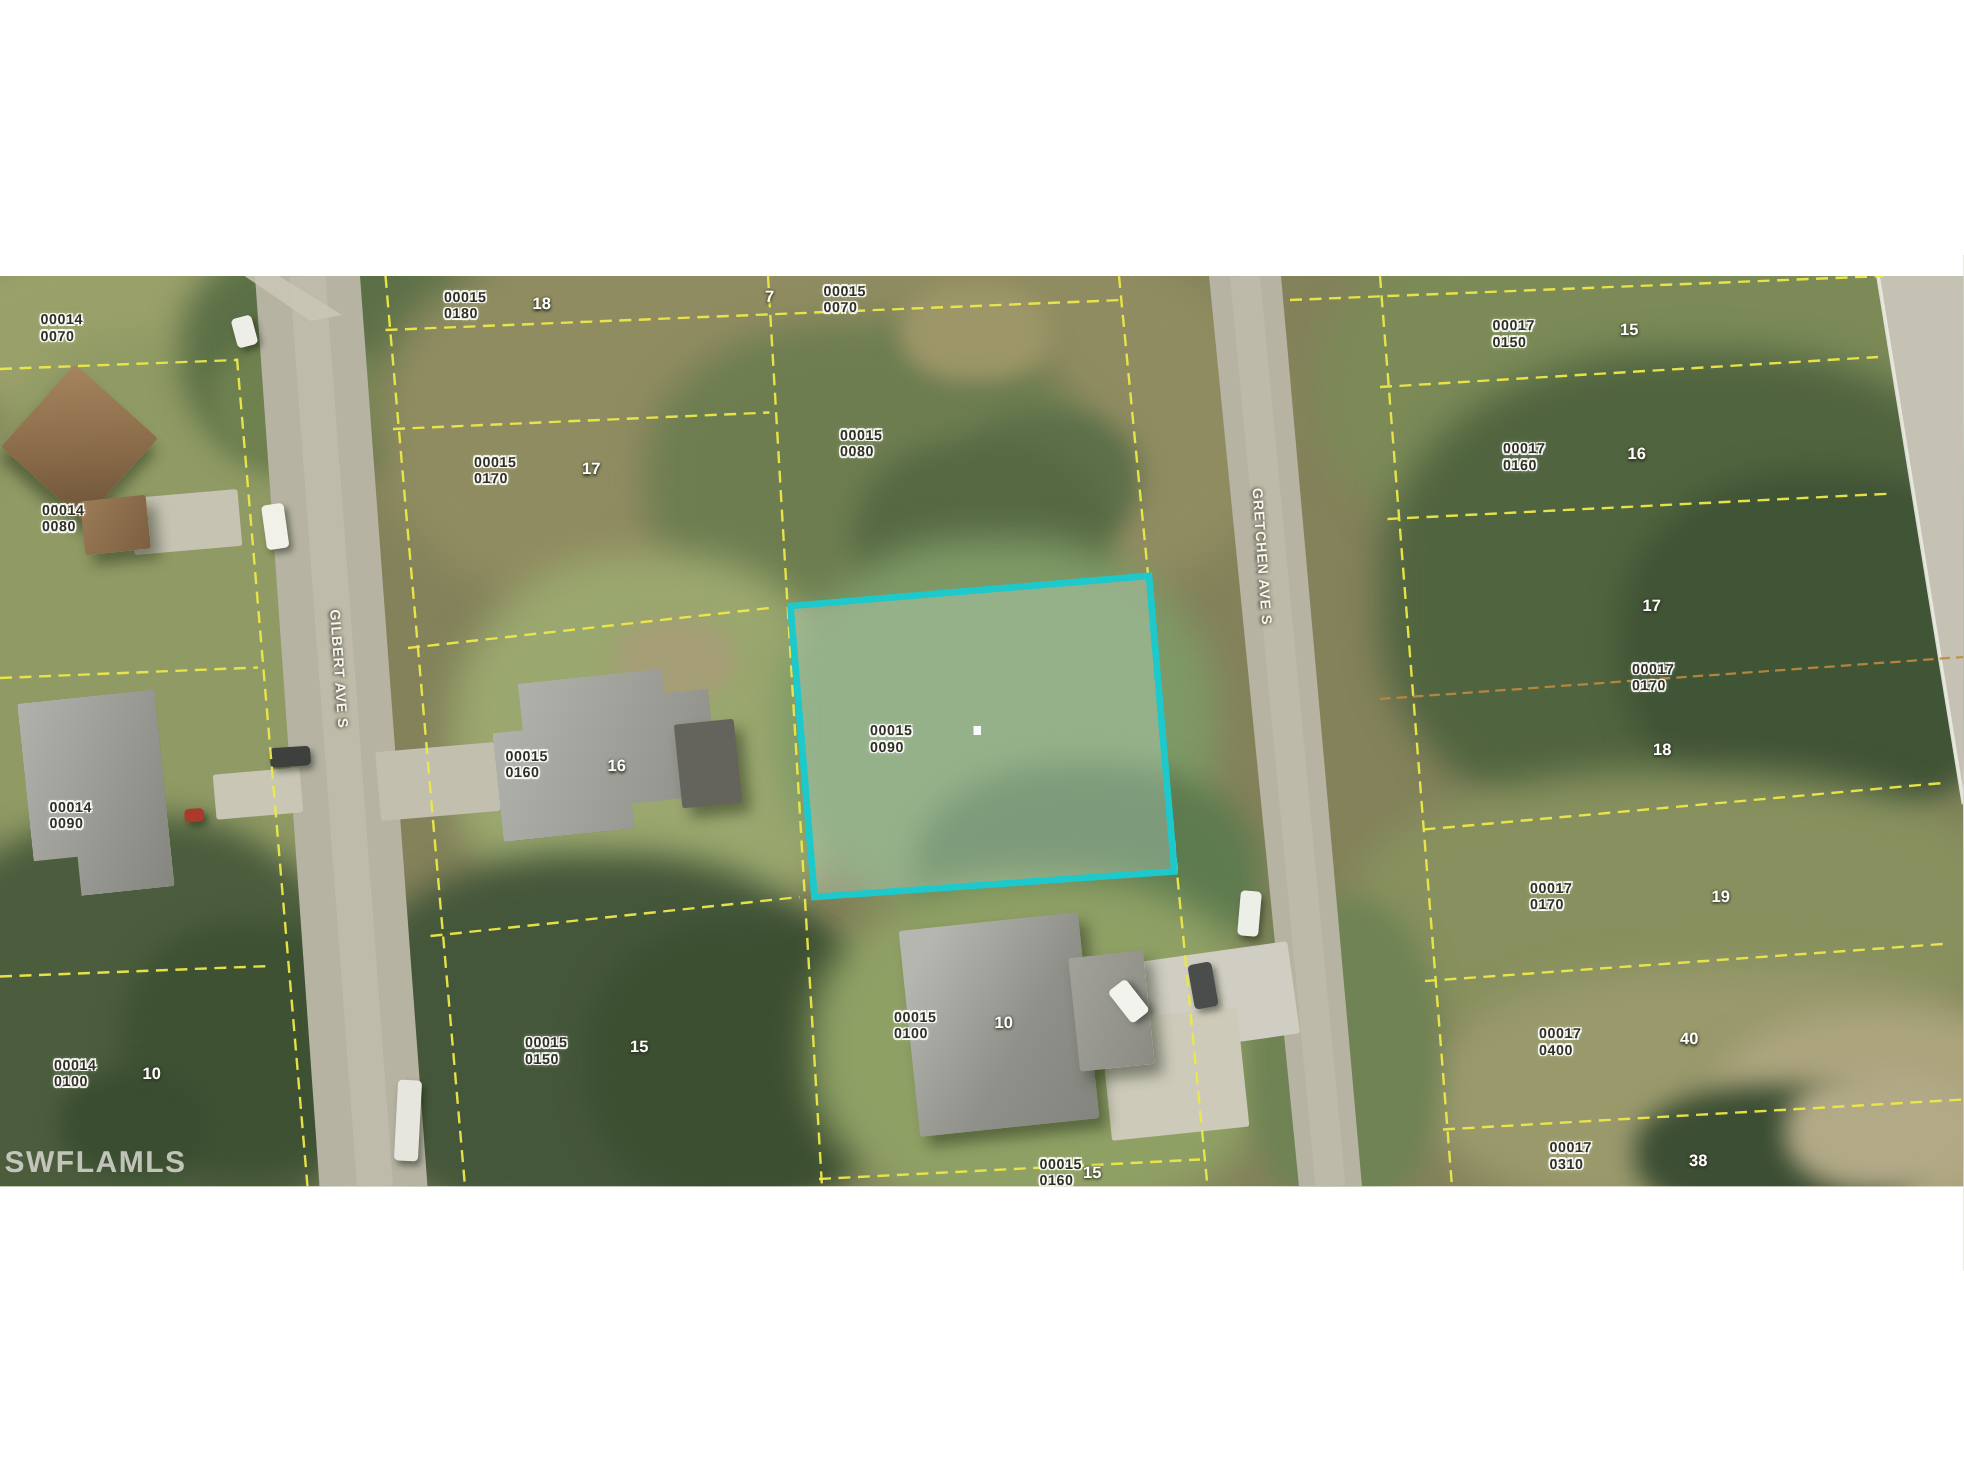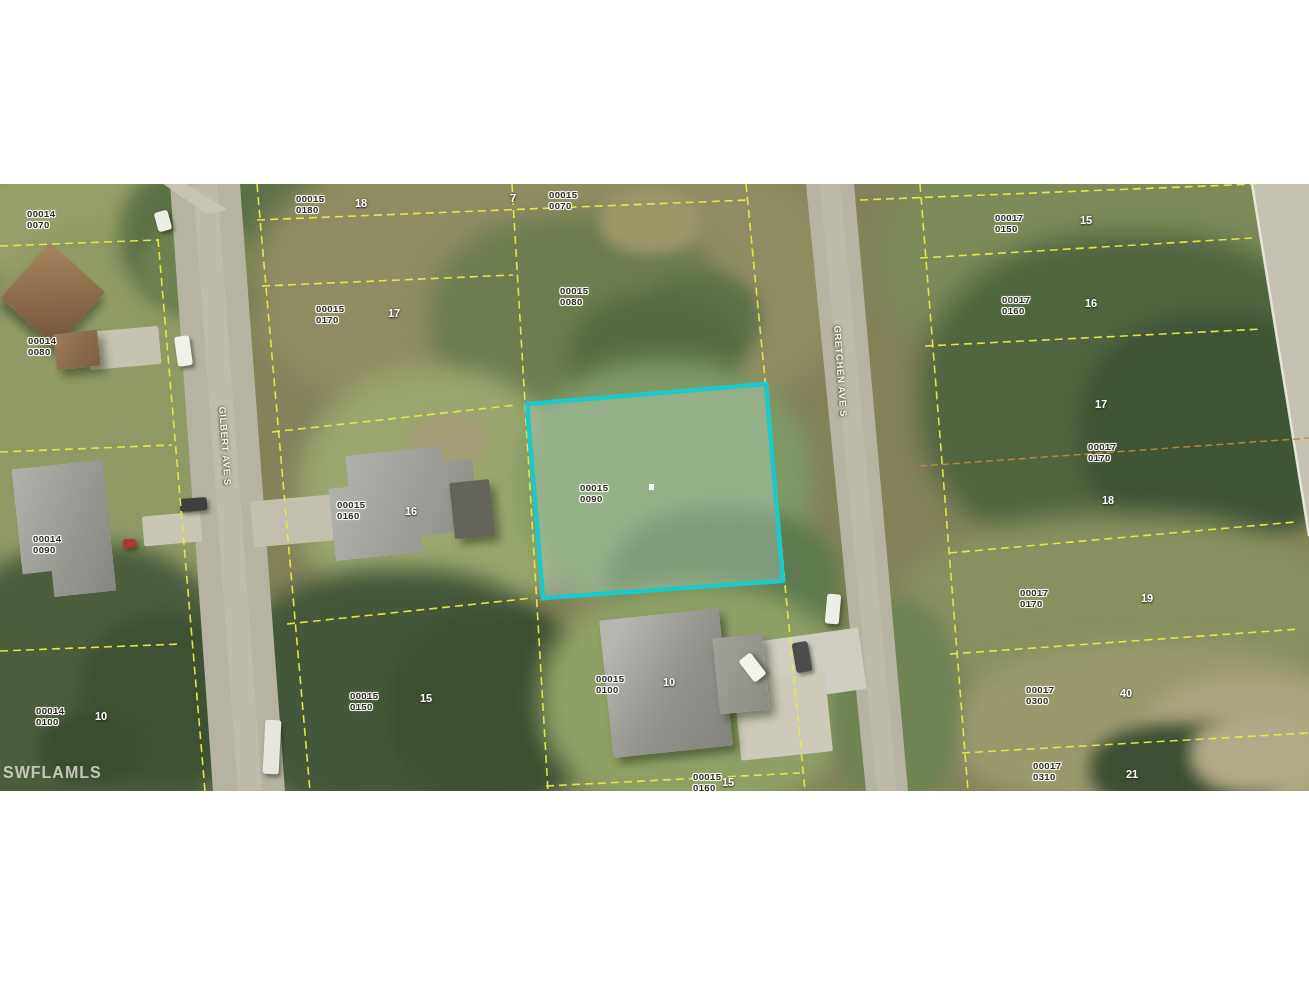--- a/index.html
+++ b/index.html
@@ -22,21 +22,21 @@
           color:var(--labelc,#2e2e22);white-space:nowrap;
           text-shadow:-1px -1px 0 rgba(255,255,255,.9),1px -1px 0 rgba(255,255,255,.9),
                       -1px 1px 0 rgba(255,255,255,.9),1px 1px 0 rgba(255,255,255,.9),0 0 3px #fff;}
   .lotnum{position:absolute;font-weight:bold;font-size:11px;color:var(--lotc,#fff);
           text-shadow:0 1px 2px rgba(40,40,25,.95),0 0 2px rgba(40,40,25,.7);}
   .street{position:absolute;z-index:5;font-weight:bold;font-size:9.5px;letter-spacing:.6px;
           color:var(--streetc,#f6f6ee);white-space:nowrap;transform:rotate(86deg);transform-origin:0 0;
           text-shadow:0 0 3px rgba(70,70,45,.95),0 1px 2px rgba(0,0,0,.5);}
   .street-gilbert{left:228px;top:222px;}
   .street-gretchen{left:843px;top:141px;}
-  #watermark{position:absolute;left:3px;top:580px;z-index:6;font-weight:bold;font-size:16px;
+  #watermark{position:absolute;left:3px;top:580px;z-index:6;font-weight:bold;font-size:20px;
              letter-spacing:1px;color:var(--wmc,#d8d8d0);opacity:.85;
              text-shadow:0 0 2px rgba(90,90,70,.4);}
   .house{box-shadow:5px 7px 9px rgba(25,35,18,.45);border-radius:2px;}
   .veh{border-radius:3px;box-shadow:2px 3px 4px rgba(25,35,18,.5);}
   .drive{border-radius:2px;}
 </style>
 </head>
 <body>
 
 <div id="stage">
@@ -199,41 +199,41 @@
         <div class="plabel" style="left: 1088px; top: 258px;">
           <div>00017</div>
           <div>0170</div>
         </div>
         <div class="plabel" style="left: 1020px; top: 404px;">
           <div>00017</div>
           <div>0170</div>
         </div>
         <div class="plabel" style="left: 1026px; top: 501px;">
           <div>00017</div>
-          <div>0300</div>
+          <div>0400</div>
         </div>
         <div class="plabel" style="left: 1033px; top: 577px;">
           <div>00017</div>
           <div>0310</div>
         </div>
         <div class="lotnum" style="left: 510px; top: 8px;">7</div>
         <div class="lotnum" style="left: 355px; top: 13px;">18</div>
         <div class="lotnum" style="left: 388px; top: 123px;">17</div>
         <div class="lotnum" style="left: 405px; top: 321px;">16</div>
         <div class="lotnum" style="left: 420px; top: 508px;">15</div>
         <div class="lotnum" style="left: 663px; top: 492px;">10</div>
         <div class="lotnum" style="left: 722px; top: 592px;">15</div>
         <div class="lotnum" style="left: 95px; top: 526px;">10</div>
         <div class="lotnum" style="left: 1080px; top: 30px;">15</div>
         <div class="lotnum" style="left: 1085px; top: 113px;">16</div>
         <div class="lotnum" style="left: 1095px; top: 214px;">17</div>
         <div class="lotnum" style="left: 1102px; top: 310px;">18</div>
         <div class="lotnum" style="left: 1111px; top: 408px; margin-left: 30px;">19</div>
         <div class="lotnum" style="left: 1120px; top: 503px;">40</div>
-        <div class="lotnum" style="left: 1126px; top: 584px;">21</div>
+        <div class="lotnum" style="left: 1126px; top: 584px;">38</div>
       </div>
 
     <div class="street street-gilbert">GILBERT AVE S</div>
     <div class="street street-gretchen">GRETCHEN AVE S</div>
 
     <div id="watermark">SWFLAMLS</div>
   </div>
 
   <div class="band bottom"></div>
 </div>

